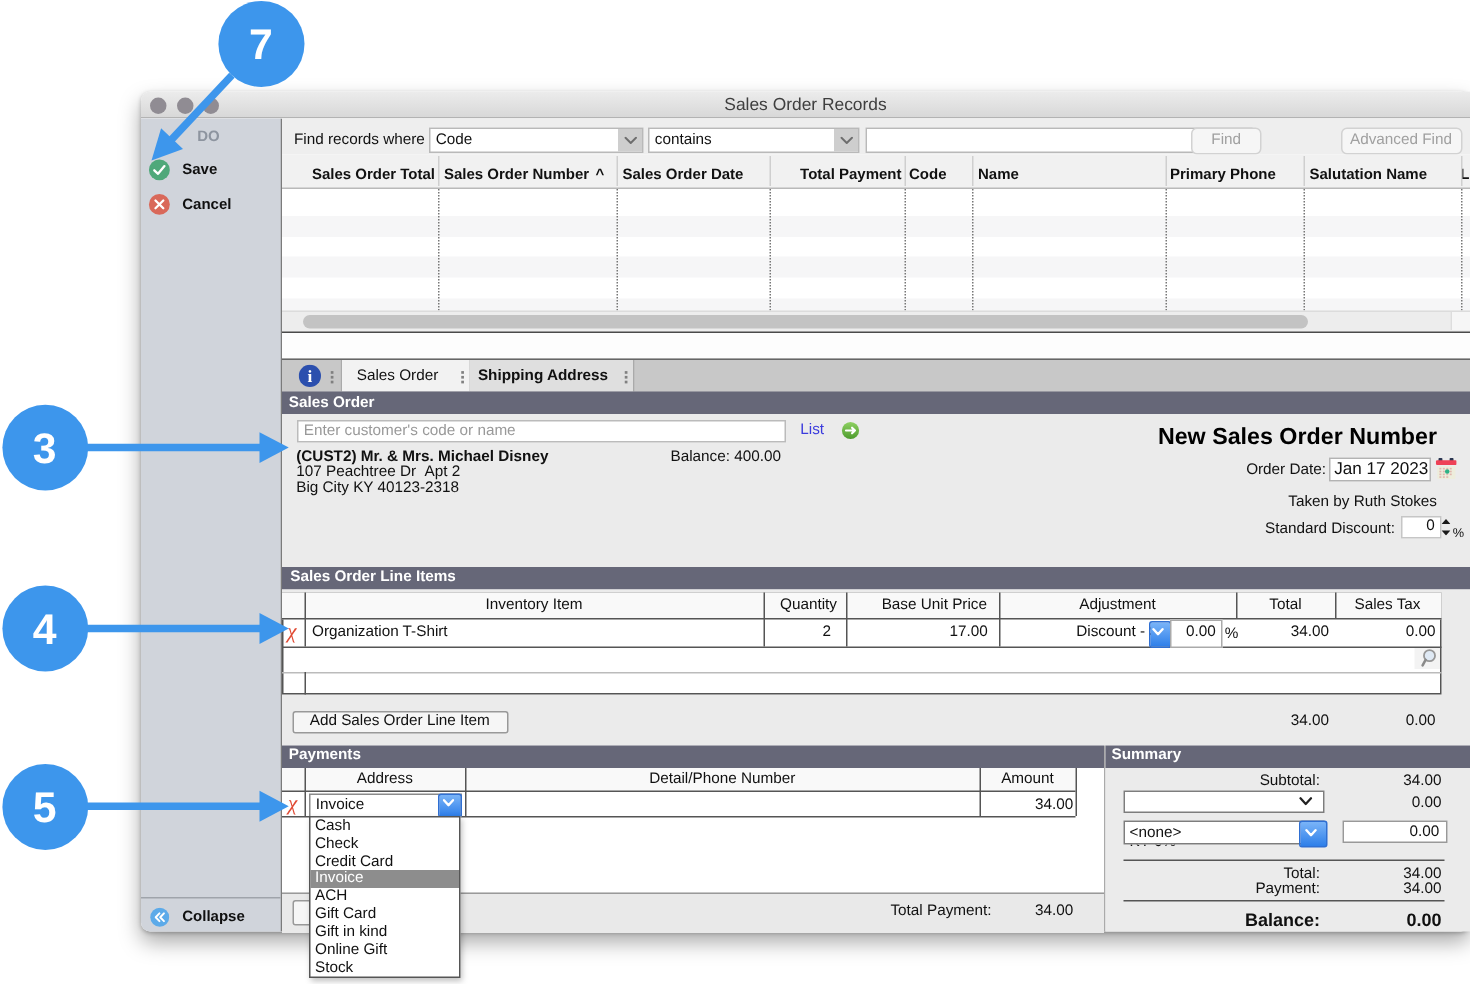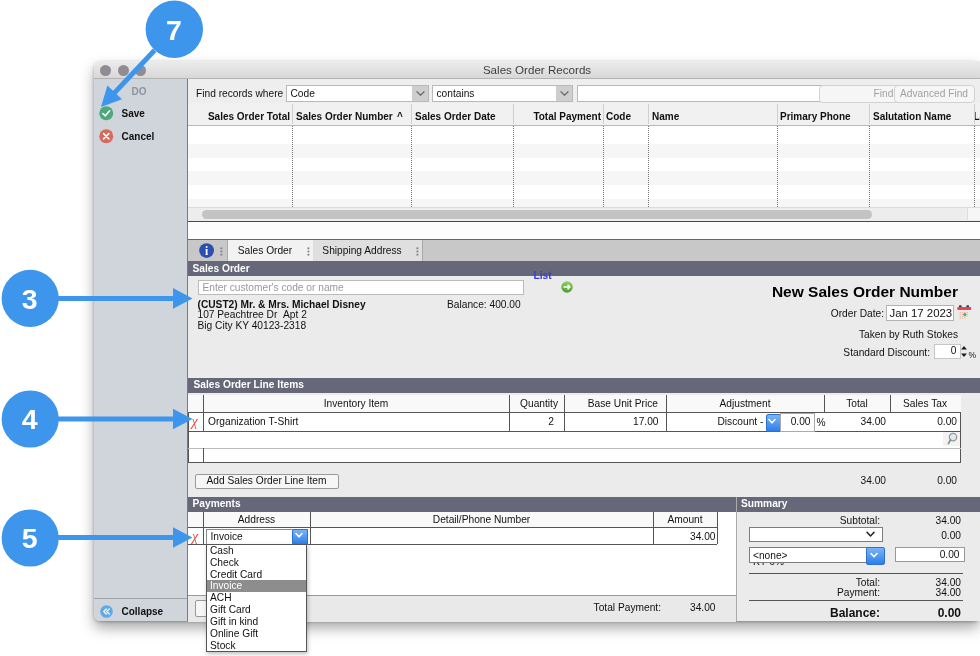--- a/index.html
+++ b/index.html
@@ -85,21 +85,21 @@
         <path d="M1 0.8 L4.5 4.3 L8 0.8" stroke="#6e6e6e" stroke-width="1.3" fill="none" stroke-linecap="round" stroke-linejoin="round"></path>
       </svg></span>
   </div>
 <div class="ctl" style="left:431.5px;width:139.5px;">
     <span style="position:absolute;left:4px;line-height:15px;">contains</span>
     <span class="ddbtn"><svg width="9" height="6" viewBox="0 0 9 6" style="margin-top:4.5px;">
         <path d="M1 0.8 L4.5 4.3 L8 0.8" stroke="#6e6e6e" stroke-width="1.3" fill="none" stroke-linecap="round" stroke-linejoin="round"></path>
       </svg></span>
   </div>
 <div class="ctl" style="left:576.5px;width:256px;"></div>
-<div class="fbtn" style="left:819px;width:45px;padding-left:41px;">Find</div>
+<div class="fbtn" style="left:794px;width:45px;">Find</div>
 <div class="fbtn" style="left:893.5px;width:79px;">Advanced Find</div>
 
 <div class="abs" id="lhead"></div>
 <div class="hlab" style="left:188px;width:102px;text-align:right;">Sales Order Total</div>
 <div class="hlab" style="left:296px;">Sales Order Number</div>
 <div class="hlab" style="left:397px;">^</div>
 <div class="hlab" style="left:415px;">Sales Order Date</div>
 <div class="hlab" style="left:513px;width:88px;text-align:right;">Total Payment</div>
 <div class="hlab" style="left:606px;">Code</div>
 <div class="hlab" style="left:652px;">Name</div>
@@ -145,34 +145,34 @@
     <rect x="0.5" y="6.8" width="1.8" height="1.8" fill="#808080"></rect>
 </svg>
 <div class="abs" style="left:227px;top:239.5px;width:85px;height:21.5px;background:#f2f2f2;border-left:1px solid #aaa;border-right:1px solid #aaa;"></div>
 <div class="lab" style="left:227px;top:244.5px;width:76px;text-align:center;">Sales Order</div>
 <svg class="abs" style="left:307.3px;top:246.6px;" width="3" height="9" viewBox="0 0 3 9">
   <rect x="0.5" y="0.4" width="1.8" height="1.8" fill="#808080"></rect>
     <rect x="0.5" y="3.6" width="1.8" height="1.8" fill="#808080"></rect>
     <rect x="0.5" y="6.8" width="1.8" height="1.8" fill="#808080"></rect>
 </svg>
 <div class="abs" style="left:313px;top:239.5px;width:109px;height:21.5px;background:#dfdfdf;border-right:1px solid #aaa;"></div>
-<div class="lab" style="left:313px;top:244.5px;width:98px;text-align:center;">Shipping Address</div>
+<div class="lab" style="left:313px;top:244.5px;width:98px;text-align:center;font-weight:bold;">Shipping Address</div>
 <svg class="abs" style="left:416.3px;top:246.6px;" width="3" height="9" viewBox="0 0 3 9">
   <rect x="0.5" y="0.4" width="1.8" height="1.8" fill="#808080"></rect>
     <rect x="0.5" y="3.6" width="1.8" height="1.8" fill="#808080"></rect>
     <rect x="0.5" y="6.8" width="1.8" height="1.8" fill="#808080"></rect>
 </svg>
 
 <div class="band" style="left:188px;top:261px;width:792px;height:15px;line-height:15px;"><span style="margin-left:4.5px;">Sales Order</span></div>
 
 <div class="panel" style="left:188px;top:276px;width:792px;height:102px;"></div>
 <div class="inp" style="left:197.5px;top:279.5px;width:324px;height:13px;border-color:#bbb;">
     <span style="position:absolute;left:4px;top:0;line-height:13px;color:#999;">Enter customer's code or name</span>
   </div>
-<div class="lab" style="left:533.5px;top:270px;color:#3b3bdd;font-weight:bold;">List</div>
+<div class="lab" style="left:533.5px;top:281px;color:#3b3bdd;font-weight:normal;">List</div>
 <svg class="abs" style="left:561px;top:280.6px;" width="12" height="12" viewBox="0 0 14 14">
   <defs>
       <linearGradient id="gg" x1="0" y1="0" x2="0" y2="1">
     <stop offset="0" stop-color="#8fd163"></stop>
         <stop offset="1" stop-color="#4d9b2d"></stop>
   </linearGradient>
     </defs>
   <circle cx="7" cy="7" r="6.7" fill="url(#gg)"></circle>
   <path d="M3.5 7 L10.5 7 M8.2 4.8 L10.5 7 L8.2 9.2" stroke="#fff" stroke-width="1.7" fill="none" stroke-linecap="round" stroke-linejoin="round"></path>
 </svg>

